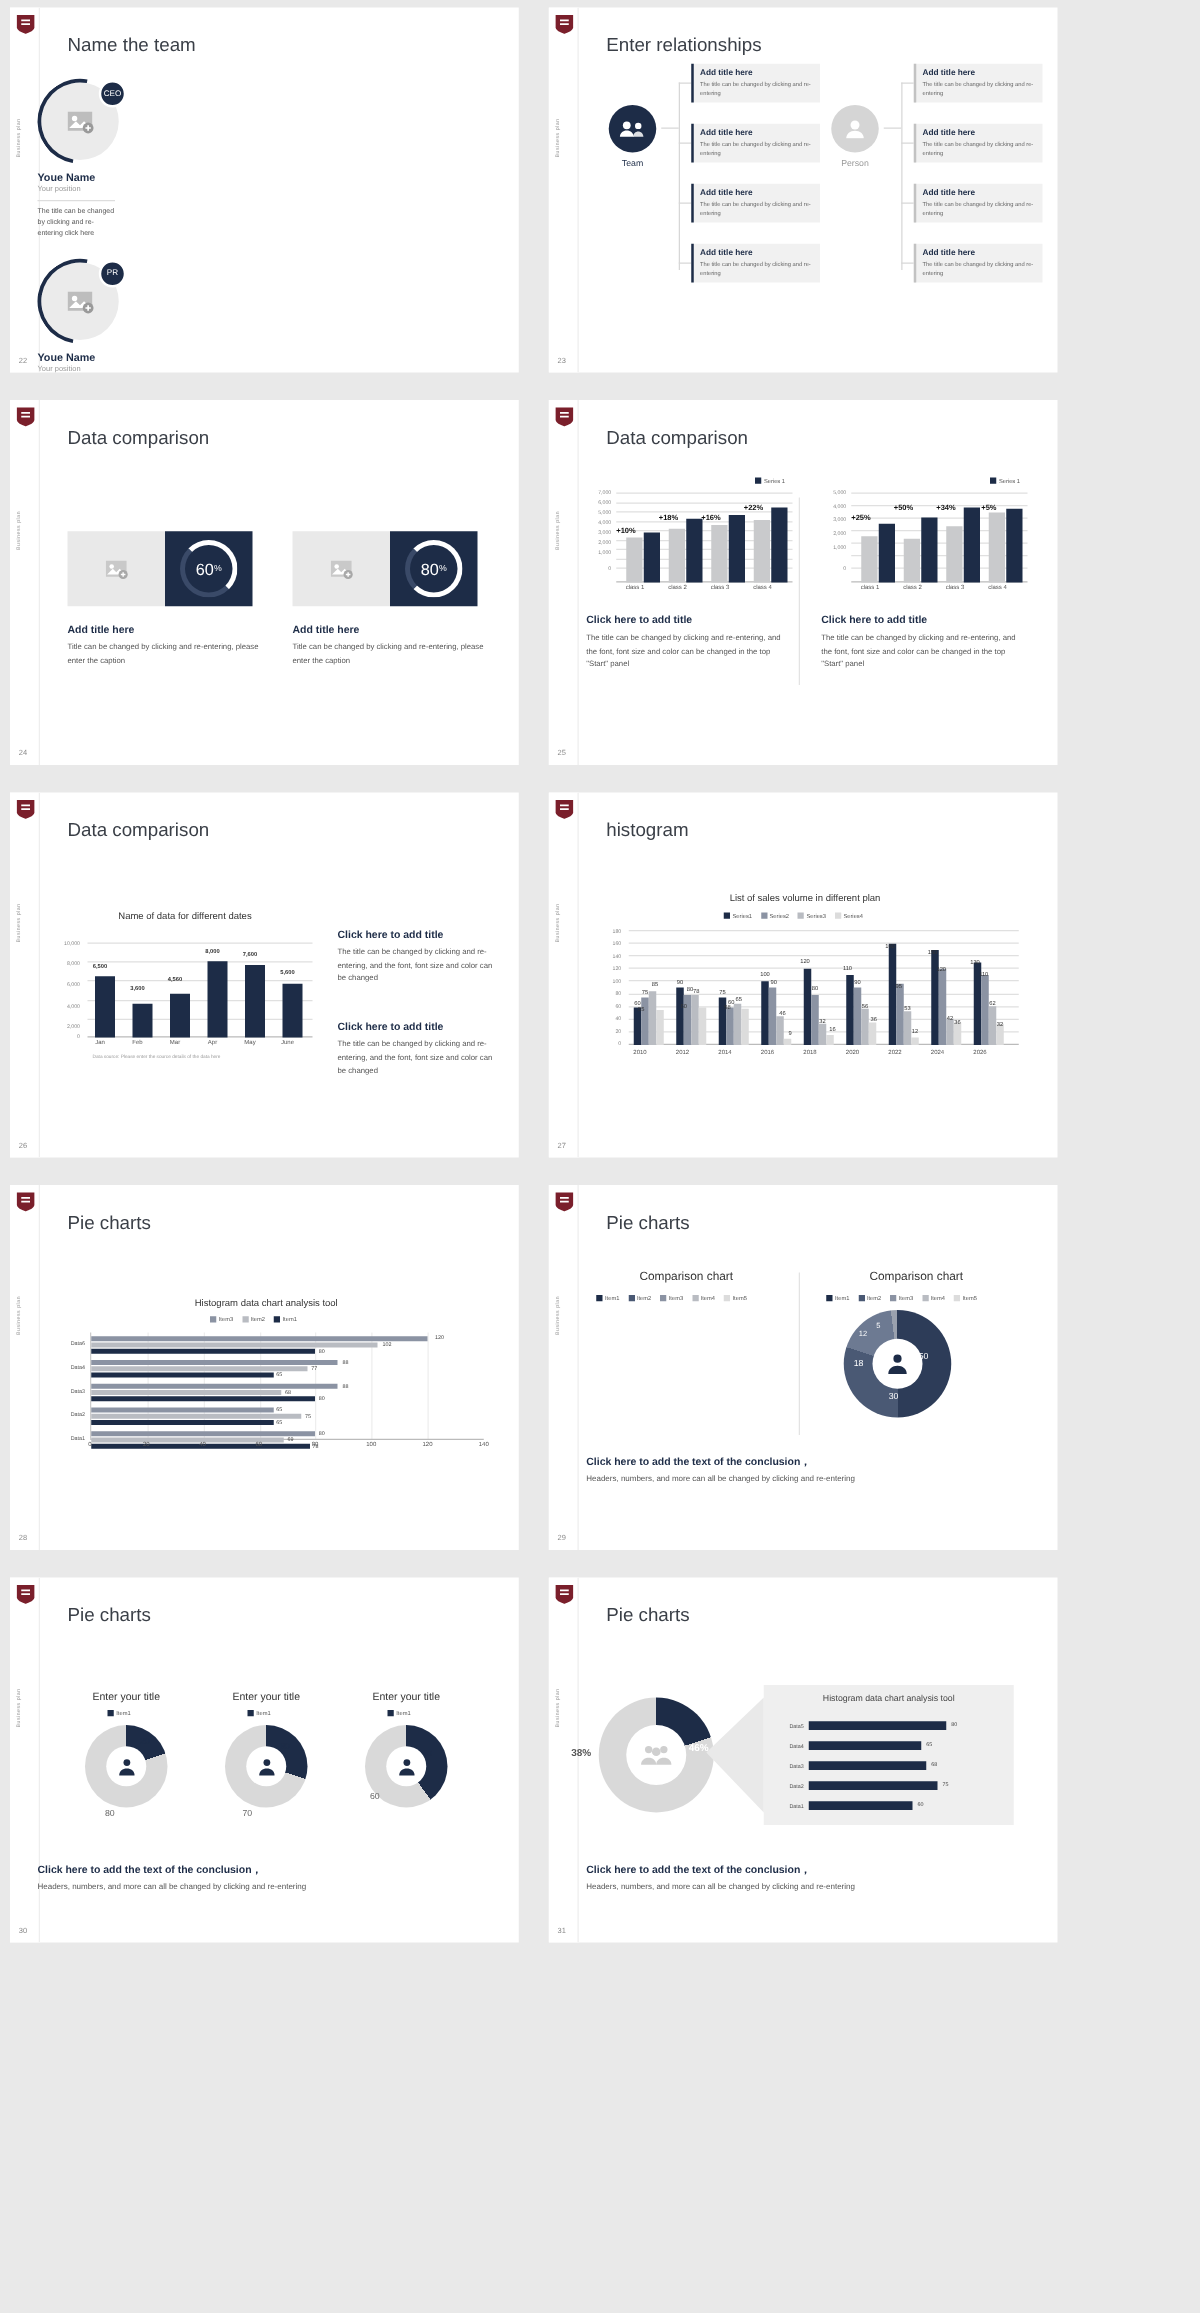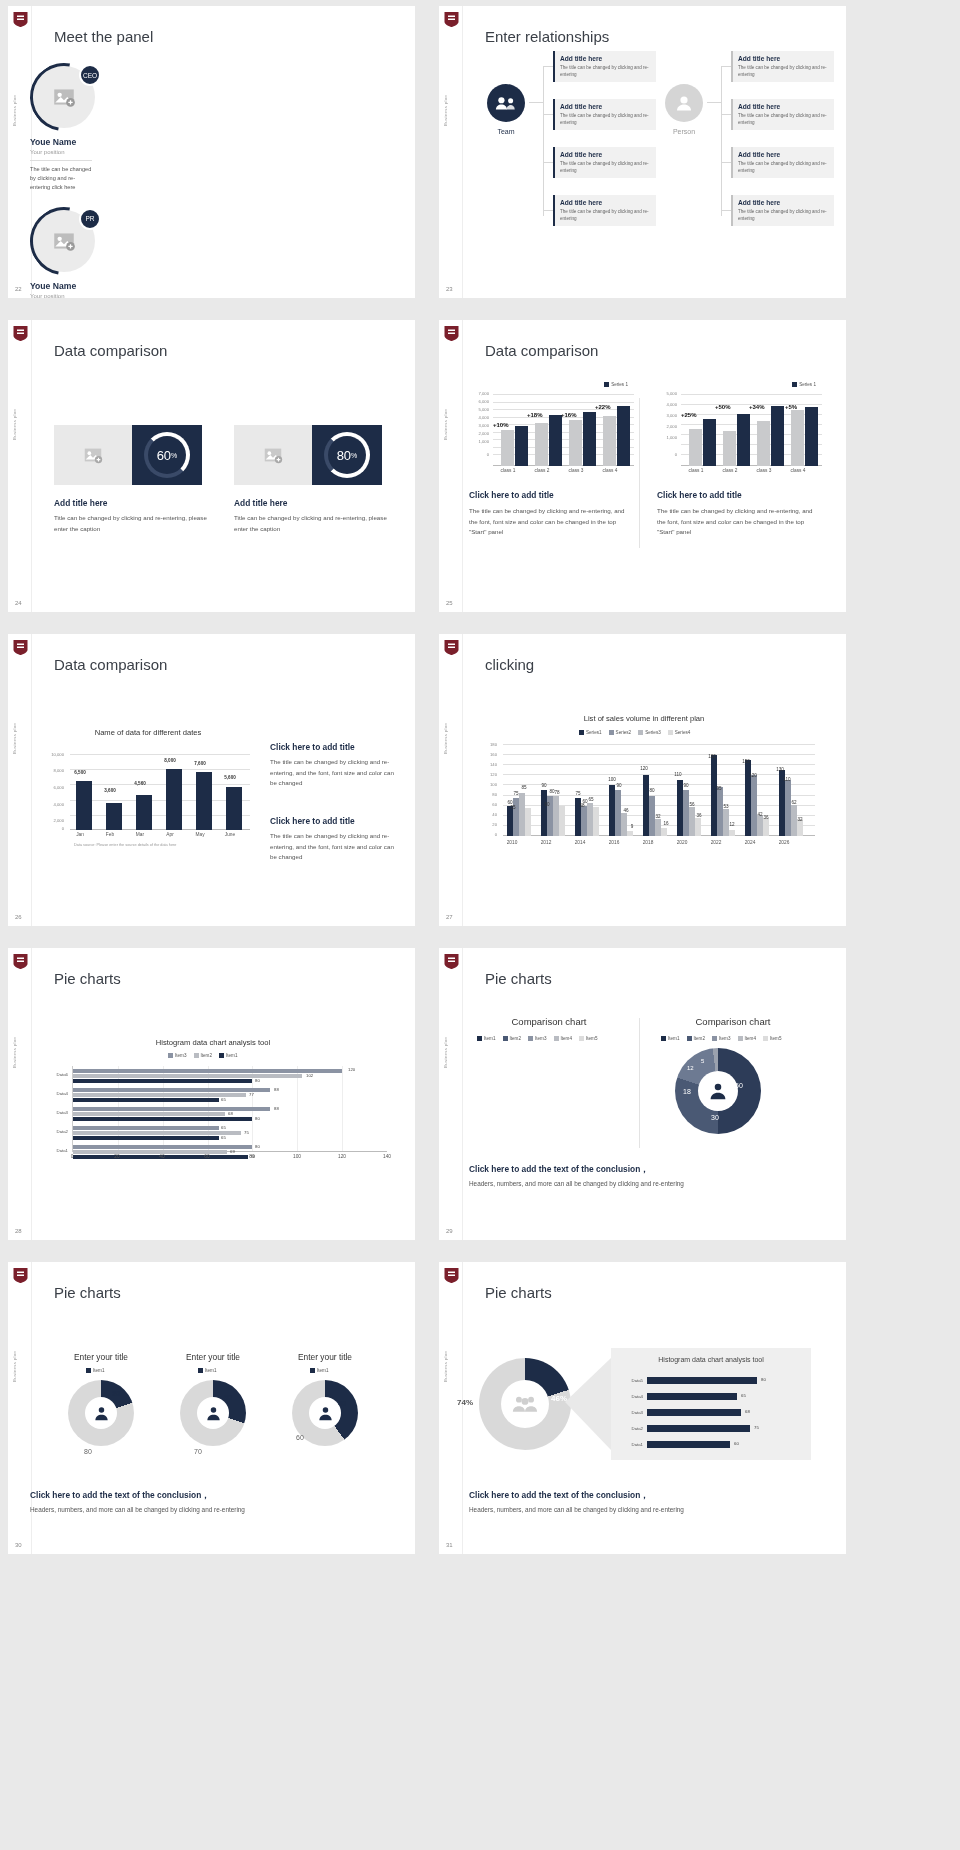--- a/index.html
+++ b/index.html
@@ -149,21 +149,21 @@
   <div class="slide">
     <div class="rail"></div>
     <div class="logo">
       <svg width="17" height="17" viewBox="0 0 34 34">
           <path d="M3 2h28v20c0 6-14 10-14 10S3 28 3 22z" fill="#7a1f2b"></path>
           <path d="M10 9h14v3H10zm0 6h14v3H10z" fill="#fff"></path>
         </svg>
     </div>
     <div class="vtext">Business plan</div>
     <div class="pagenum">22</div>
-    <div class="stitle">Meet the panel</div>
+    <div class="stitle">Name the team</div>
 
     <div class="team-row">
       <div class="member">
         <div class="avatar-wrap">
           <div class="ring"></div>
           <div class="arc"></div>
           <div class="ph-icon">
             <svg width="26" height="26" viewBox="0 0 24 24" fill="#9a9a9a">
                 <path d="M3 5h18v14H3z" fill="#bdbdbd"></path>
                 <circle cx="8" cy="10" r="2" fill="#fff"></circle>
@@ -539,21 +539,21 @@
   <div class="slide">
     <div class="rail"></div>
     <div class="logo">
       <svg width="17" height="17" viewBox="0 0 34 34">
           <path d="M3 2h28v20c0 6-14 10-14 10S3 28 3 22z" fill="#7a1f2b"></path>
           <path d="M10 9h14v3H10zm0 6h14v3H10z" fill="#fff"></path>
         </svg>
     </div>
     <div class="vtext">Business plan</div>
     <div class="pagenum">27</div>
-    <div class="stitle">clicking</div>
+    <div class="stitle">histogram</div>
 
     <div class="ctitle" style="left:55px; top:80px; width:300px;">List of sales volume in different plan</div>
     <div class="legend" style="left:140px; top:96px;">
       <span><i class="navy"></i><span>Series1</span></span>
       <span><i style="background:#8b93a3;"></i><span>Series2</span></span>
       <span><i style="background:#b9bcc2;"></i><span>Series3</span></span>
       <span><i style="background:#dcdcdc;"></i><span>Series4</span></span>
     </div>
 
     <div class="chart" style="left:40px; top:108px; width:340px; height:110px;">
@@ -902,21 +902,21 @@
     <div class="pie" style="left:40px; top:96px; width:92px; height:92px; background:conic-gradient(#1d2c47 0 72deg, #d9d9d9 72deg 360deg);">
       <div style="position:absolute; left:22px; top:22px; width:48px; height:48px; background:#fff; border-radius:50%; display:flex; align-items:center; justify-content:center;">
         <svg width="26" height="20" viewBox="0 0 30 22" fill="#cfcfcf">
             <circle cx="8" cy="6" r="3.4"></circle>
             <circle cx="22" cy="6" r="3.4"></circle>
             <circle cx="15" cy="8" r="4"></circle>
             <path d="M1 20c0-4 3-6.5 7-6.5s7 2.5 7 6.5zM15 20c0-4 3-6.5 7-6.5s7 2.5 7 6.5z"></path>
           </svg>
       </div>
     </div>
-    <div style="position:absolute; left:18px; top:136px; font-size:8px; font-weight:bold; color:#555;">74%</div>
+    <div style="position:absolute; left:18px; top:136px; font-size:8px; font-weight:bold; color:#555;">38%</div>
     <div style="position:absolute; left:112px; top:132px; font-size:8px; font-weight:bold; color:#fff;">46%</div>
 
     <svg style="position:absolute; left:126px; top:92px;" width="50" height="100">
       <polygon points="0,48 46,4 46,96" fill="#e9e9e9"></polygon>
     </svg>
 
     <div style="position:absolute; left:172px; top:86px; width:200px; height:112px; background:#efefef;">
       <div style="position:absolute; left:0; right:0; top:8px; text-align:center; font-size:7px; color:#444;">Histogram data chart analysis tool</div>
       <div style="position:absolute; left:12px; top:28px; right:10px; bottom:8px;">
         <div class="hbar-label" style="left:0; top:2px;">Data5</div>

